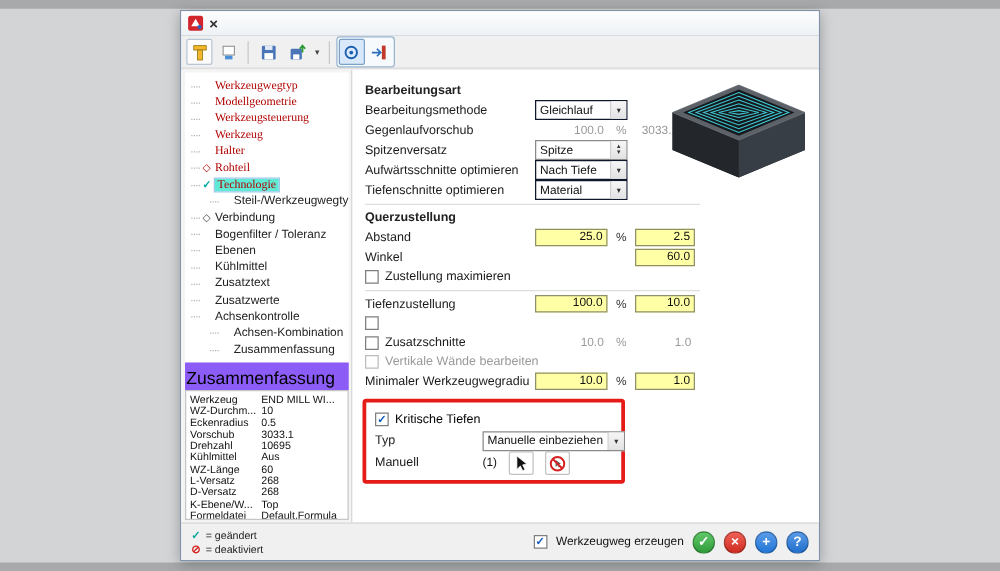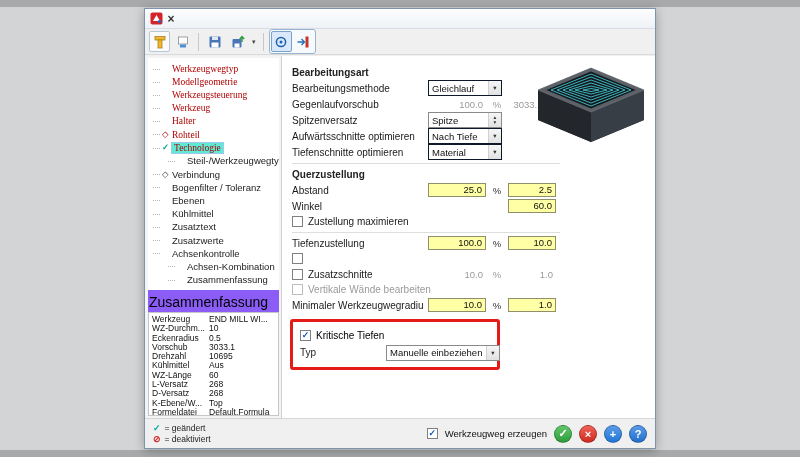--- a/index.html
+++ b/index.html
@@ -421,20 +421,38 @@
             <span style="font-size:10px;">Kritische Tiefen</span>
           </span>
         </div>
         <div class="rrow">
           <span class="flabel">Typ</span>
           <span class="rsel">
             <span>Manuelle einbeziehen</span>
             <span class="arrowbox">▾</span>
           </span>
         </div>
+        <div class="rrow">
+          <span class="flabel">Manuell</span>
+          <span class="manrow">
+            <span class="count">(1)</span>
+            <span class="mbtn">
+              <svg width="12" height="14" viewBox="0 0 12 14">
+                <path d="M2.5 0.8 L2.5 11.5 L5.3 8.8 L7.2 12.6 L9 11.6 L7.1 7.9 L10.4 7.2 Z" fill="#111" stroke="#fff" stroke-width="0.6"></path>
+              </svg>
+            </span>
+            <span class="mbtn">
+              <svg width="14" height="14" viewBox="0 0 14 14">
+                <path d="M5.5 4 L5.5 9.5 L7 8 L8 10 L9 9.4 L8 7.4 L9.7 7 Z" fill="#555"></path>
+                <circle cx="7" cy="7" r="5.4" fill="none" stroke="#d62222" stroke-width="1.6"></circle>
+                <line x1="3.2" y1="3.2" x2="10.8" y2="10.8" stroke="#d62222" stroke-width="1.6"></line>
+              </svg>
+            </span>
+          </span>
+        </div>
       </div>
 
     </div>
   </div>
 
   <div class="dfooter">
     <div class="legend">
       <div class="lrow">
         <span class="lglyph teal">✓</span>
         <span>= geändert</span>

